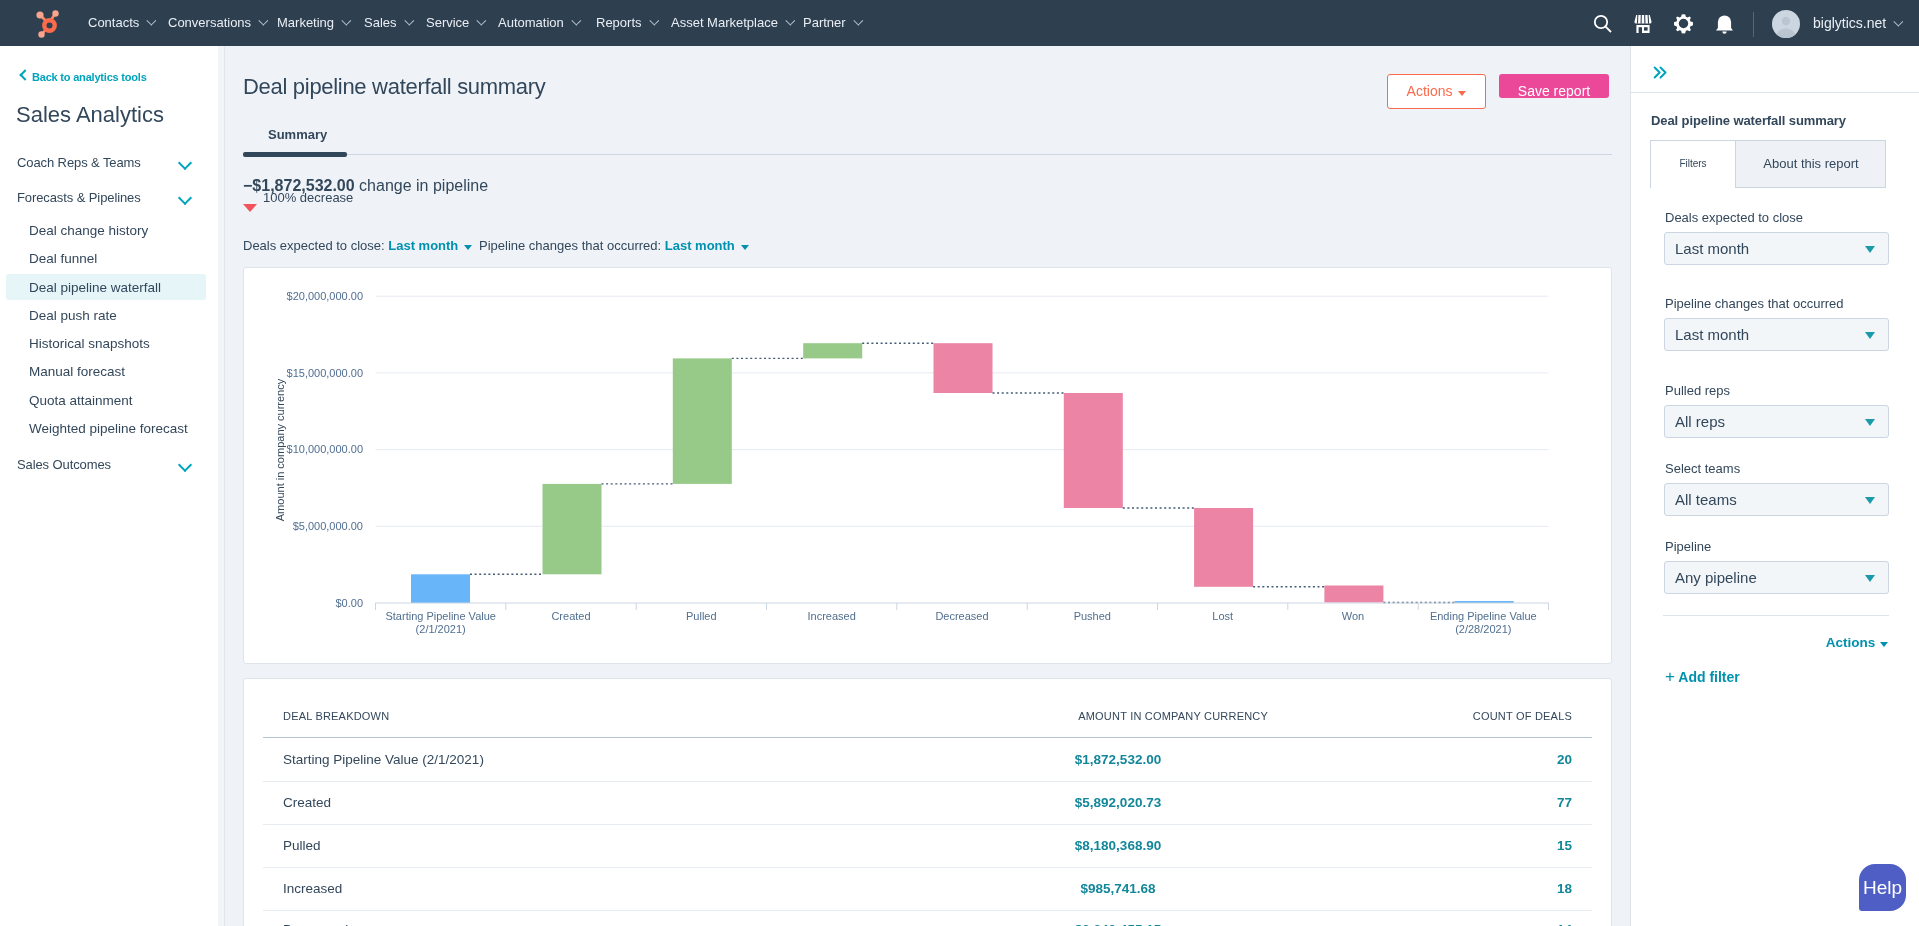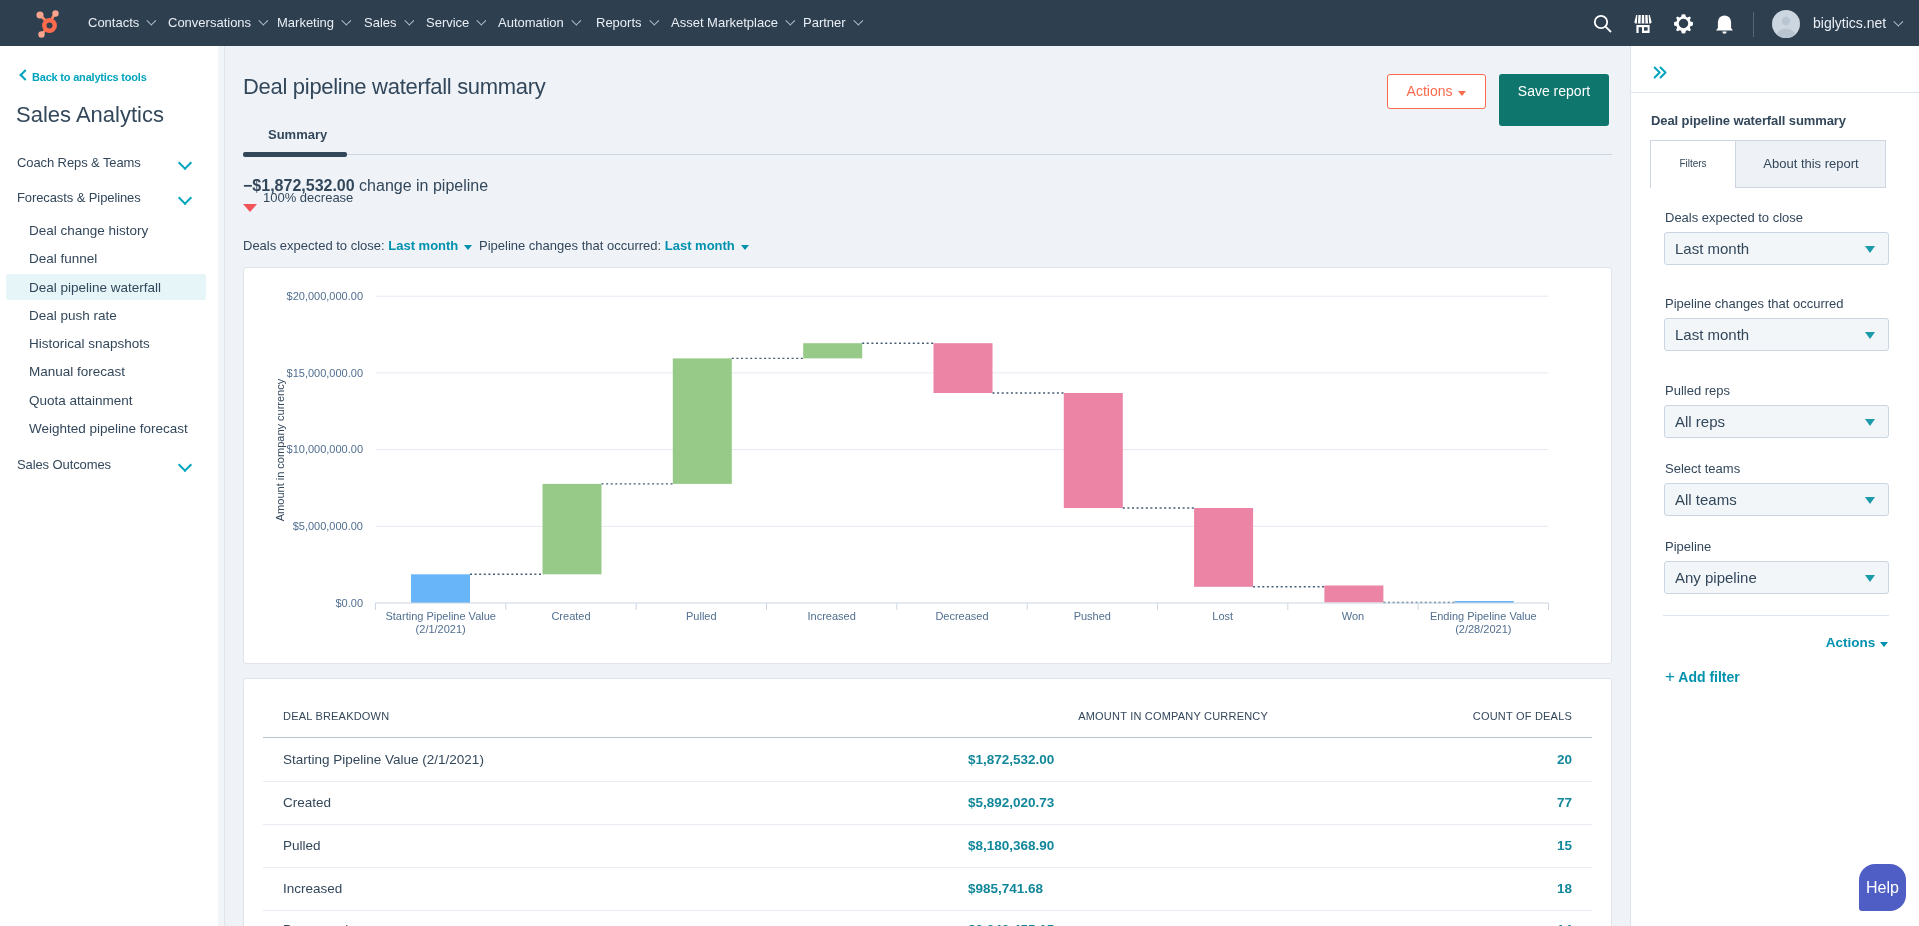--- a/index.html
+++ b/index.html
@@ -23,25 +23,25 @@
 .rplabel { position:absolute; left:34px; font-size:13px; color:#33475b; }
 .rpselect { position:absolute; left:33px; width:225px; height:33px; background:#f2f6f9; border:1px solid #cbd6e2; border-radius:3px; font-size:15px; color:#33475b; line-height:31px; padding-left:10px; }
 .rpselect .scar { position:absolute; right:13px; top:13px; width:0; height:0; border-left:5.5px solid transparent; border-right:5.5px solid transparent; border-top:7px solid #1b9aaa; }
 
 
 .card { position:absolute; background:#ffffff; border:1px solid #dfe4eb; border-radius:3px; }
 
 .fcar { display:inline-block; width:0; height:0; border-left:4.5px solid transparent; border-right:4.5px solid transparent; border-top:5.5px solid #0091ae; margin-left:6px; }
 .trow { position:absolute; left:283px; width:1309px; font-size:13.5px; color:#33475b; }
 .trow .tl { position:absolute; left:0; top:0; }
-.trow .ta { position:absolute; left:685px; width:300px; text-align:left; color:#12879a; font-weight:bold; }
+.trow .ta { position:absolute; left:685px; width:300px; text-align:center; color:#12879a; font-weight:bold; }
 .trow .tc { position:absolute; left:1089px; width:200px; text-align:right; color:#12879a; font-weight:bold; }
 
 
-#help { position:absolute; left:1859px; top:864px; width:47px; height:47px; background:#4f5ec4; border-radius:16px 16px 16px 3px; color:#ffffff; font-size:16px; text-align:center; line-height:47px; }
+#help { position:absolute; left:1859px; top:864px; width:47px; height:47px; background:#4f5ec4; border-radius:16px 16px 16px 3px; color:#ffffff; font-size:19px; text-align:center; line-height:47px; }
 </style>
 </head>
 <body>
 
 <div id="topnav">
   <svg class="abs" style="left:34px;top:9px" width="30" height="30" viewBox="0 0 30 30">
     <g stroke="#ff8866" stroke-width="2.6" fill="none">
       <line x1="7" y1="7" x2="13" y2="13"></line>
       <line x1="20.5" y1="5.5" x2="16.5" y2="12"></line>
       <line x1="8.5" y1="24.5" x2="12" y2="20"></line>
@@ -118,21 +118,21 @@
   <div class="snavsub" style="top:347px">Quota attainment</div>
   <div class="snavsub" style="top:375px">Weighted pipeline forecast</div>
 
   <div class="snavsec" style="top:411px">Sales Outcomes</div>
   <div class="chev" style="left:180px;top:414px"></div>
 </div>
 <div id="mainarea">
   <div class="abs" style="left:243px;top:74px;font-size:22px;letter-spacing:-0.3px;color:#33475b">Deal pipeline waterfall summary</div>
 
   <div class="abs" style="left:1387px;top:74px;width:99px;height:35px;background:#fff;border:1px solid #fa6b4d;border-radius:3px;color:#fa6b4d;font-size:14px;text-align:center;line-height:33px">Actions <span style="display:inline-block;width:0;height:0;border-left:4.5px solid transparent;border-right:4.5px solid transparent;border-top:5.5px solid #fa6b4d;margin-left:2px"></span></div>
-  <div class="abs" style="left:1499px;top:74px;width:110px;height:52px;background:#0f766e;border-radius:3px;color:#ffffff;font-size:14px;text-align:center;line-height:35px">Save report</div>
+  <div class="abs" style="left:1499px;top:74px;width:110px;height:24px;background:#ec4899;border-radius:3px;color:#ffffff;font-size:14px;text-align:center;line-height:35px">Save report</div>
 
   <div class="abs" style="left:268px;top:127px;font-size:13px;color:#33475b;font-weight:bold">Summary</div>
   <div class="abs" style="left:243px;top:154px;width:1369px;height:1px;background:#cbd6e2"></div>
   <div class="abs" style="left:243px;top:152px;width:104px;height:5px;background:#33475b;border-radius:2px"></div>
 
   <div class="abs" style="left:243px;top:177px;font-size:16px;color:#33475b"><b>−$1,872,532.00</b> change in pipeline</div>
   <div class="abs" style="left:243px;top:204px;width:0;height:0;border-left:7px solid transparent;border-right:7px solid transparent;border-top:8.5px solid #f2545b"></div>
   <div class="abs" style="left:263px;top:190px;font-size:13px;color:#33475b">100% decrease</div>
 
   <div class="abs" style="left:243px;top:238px;font-size:13px;color:#33475b">Deals expected to close: <b style="color:#0091ae">Last month</b><span class="fcar"></span></div>

